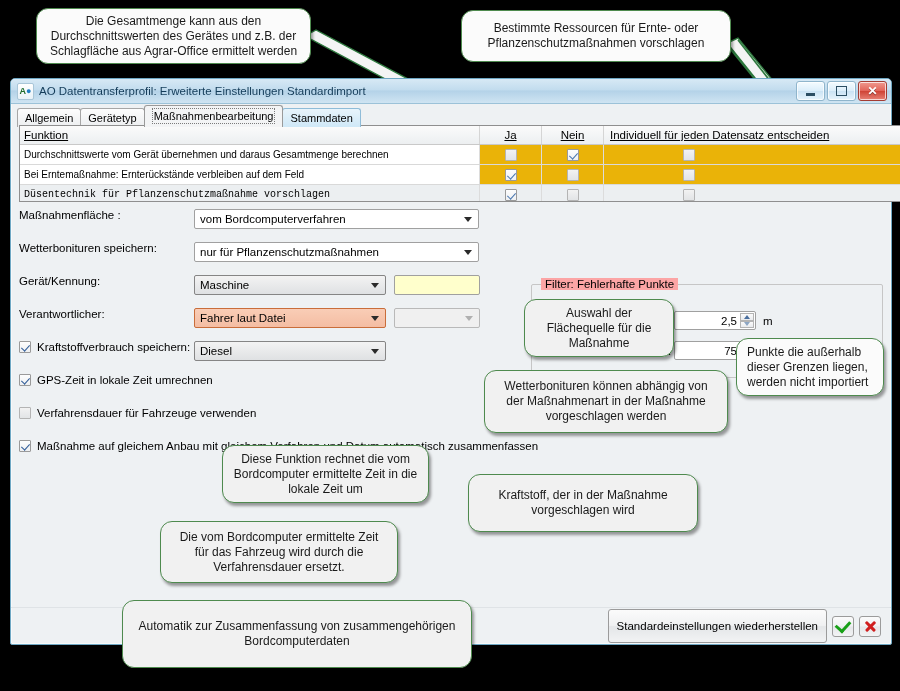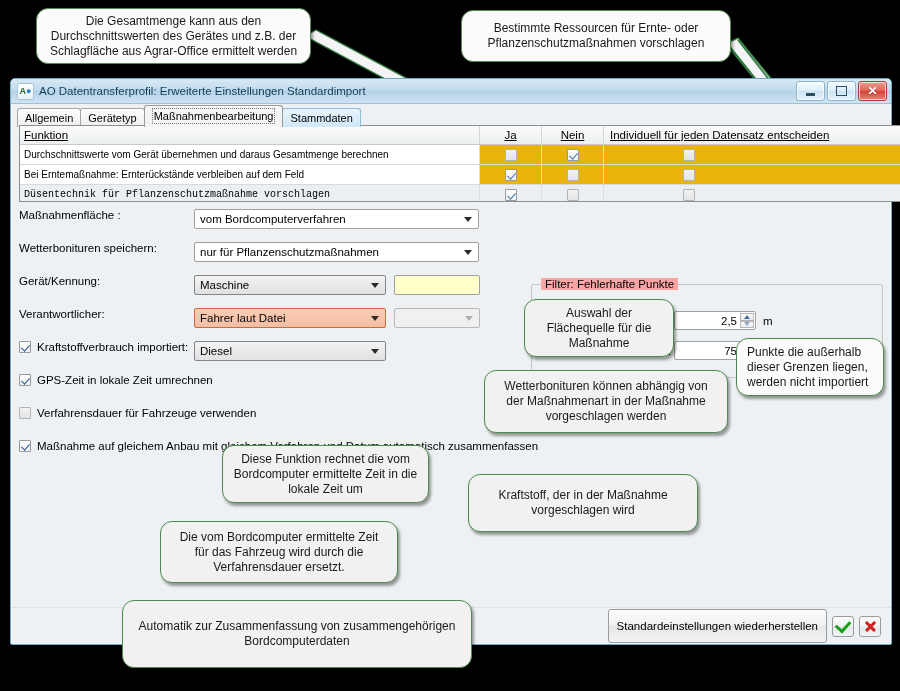--- a/index.html
+++ b/index.html
@@ -406,21 +406,21 @@
           <span class="arrow"></span>
         </div>
         <div class="combo disabled" style="width:86px;margin-left:8px;">
           <span class="arrow"></span>
         </div>
       </div>
 
       <div class="row">
         <div class="lbl" style="display:flex;align-items:center;">
           <span class="cb on" style="margin-right:6px;"></span>
-          <span>Kraftstoffverbrauch importiert:</span>
+          <span>Kraftstoffverbrauch speichern:</span>
         </div>
         <div class="combo gray" style="width:192px;">
           <span>Diesel</span>
           <span class="arrow"></span>
         </div>
       </div>
 
       <div class="cbrow">
         <span class="cb on"></span>
         <span class="cbl">GPS-Zeit in lokale Zeit umrechnen</span>

